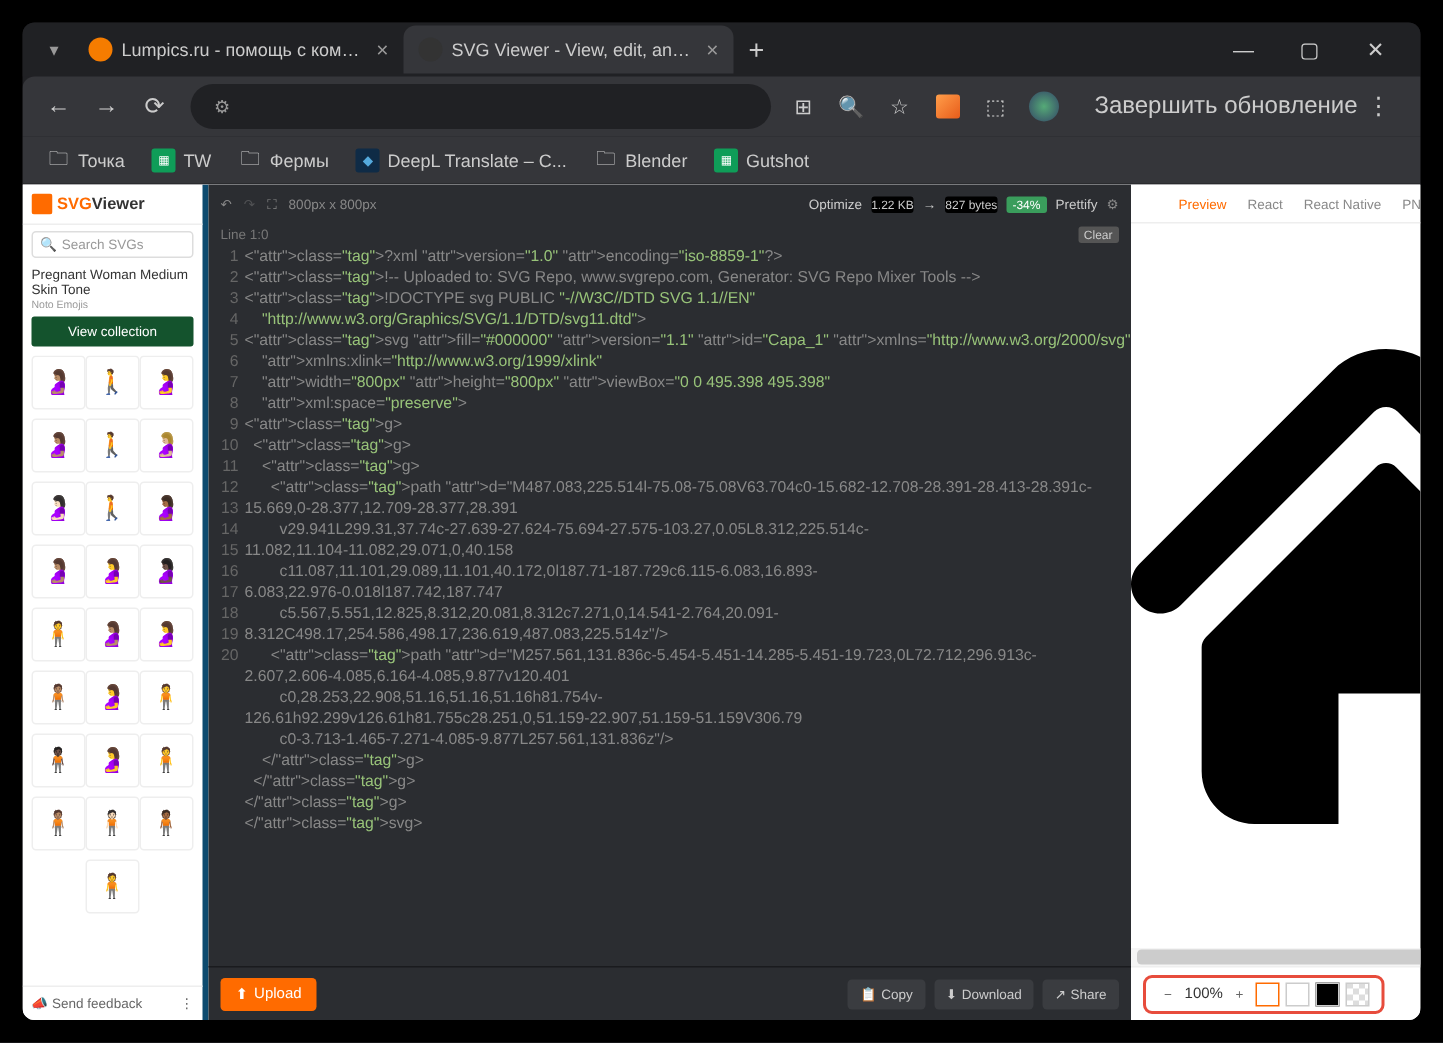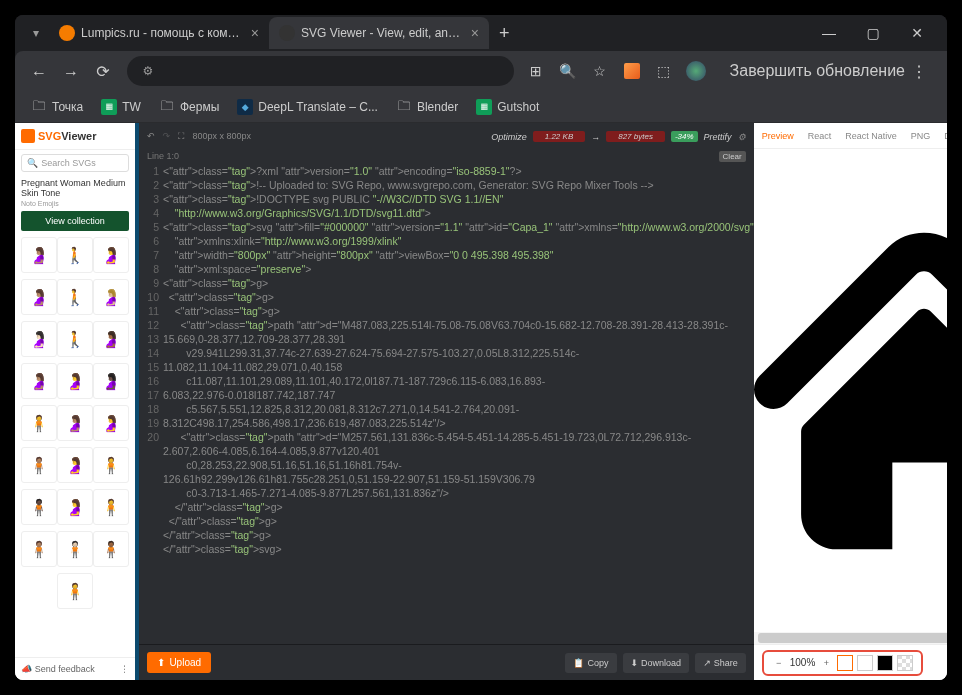--- a/index.html
+++ b/index.html
@@ -36,36 +36,36 @@
 .collection-title { padding: 2px 6px; font-size: 9px; color: #333; }
 .collection-sub { padding: 0 6px 4px; font-size: 7px; color: #999; }
 .view-btn { margin: 0 6px 6px; background: #14532d; color: #fff; font-size: 9px; padding: 5px; text-align: center; border-radius: 2px; }
 .icon-grid { flex: 1; overflow: hidden; padding: 0 6px; }
 .icon-grid-row { display: flex; justify-content: space-between; margin-bottom: 6px; }
 .icon-cell { width: 36px; height: 36px; border: 1px solid #eee; border-radius: 3px; display: flex; align-items: center; justify-content: center; font-size: 16px; }
 .sidebar-footer { border-top: 1px solid #eee; padding: 6px; display: flex; align-items: center; justify-content: space-between; font-size: 9px; color: #666; }
 .editor-panel { flex: 1; background: #2b2d31; display: flex; flex-direction: column; position: relative; }
 .editor-toolbar { height: 26px; display: flex; align-items: center; padding: 0 8px; font-size: 9px; color: #888; }
 .tb-left { display: flex; align-items: center; gap: 8px; }
-.tb-right { display: flex; align-items: flex-end; gap: 6px; margin-left: auto; font-style: italic; }
+.tb-right { display: flex; align-items: flex-start; gap: 6px; margin-left: auto; }
 .optimize-badge { background: #3a9d5c; color: #fff; padding: 1px 4px; border-radius: 2px; font-size: 8px; }
-.kb-badge { background: #7f1d1d; color: #ccc; padding: 1px 12px; border-radius: 2px; font-size: 8px; }
+.kb-badge { background: #000000; color: #ccc; padding: 1px 0; border-radius: 2px; font-size: 8px; }
 .prettify { color: #ccc; font-size: 9px; }
 .line-info { padding: 2px 8px; font-size: 9px; color: #777; display: flex; }
 .clear-btn { margin-left: auto; background: #555; padding: 1px 4px; border-radius: 2px; font-size: 8px; color: #ccc; }
 .code-area { flex: 1; overflow: hidden; display: flex; font-family: 'Consolas', monospace; font-size: 10.5px; line-height: 14px; }
 .gutter { width: 24px; text-align: right; color: #666; padding-right: 4px; }
 .code-lines { flex: 1; color: #888; white-space: pre; overflow: hidden; }
 .code-lines .str { color: #98c379; }
 .editor-footer { height: 36px; display: flex; align-items: center; padding: 0 8px; gap: 6px; font-size: 9px; border-top: 1px solid #1a1b1e; }
 .upload-btn { background: #ff6b00; color: #fff; padding: 5px 10px; border-radius: 3px; font-size: 10px; display: flex; align-items: center; gap: 4px; }
 .footer-btn { background: #3a3c40; color: #ccc; padding: 5px 8px; border-radius: 3px; font-size: 9px; display: flex; align-items: center; gap: 3px; }
 .preview-panel { width: 400px; background: #fff; display: flex; flex-direction: column; }
 .preview-tabs { height: 26px; display: flex; align-items: center; padding: 0 8px; font-size: 9px; color: #888; border-bottom: 1px solid #eee; gap: 14px; }
-.preview-tab.active { color: #ff6b00; }
+.preview-tab.active { color: #ff6b00; margin-left: 24px; }
 .preview-area { flex: 1; display: flex; align-items: center; justify-content: center; position: relative; overflow: hidden; }
 .house-svg { width: 340px; height: 340px; }
 .preview-scroll { height: 12px; background: #f5f5f5; display: flex; }
 .scroll-thumb { width: 200px; height: 10px; background: #ccc; margin: 1px 0 0 4px; border-radius: 3px; }
 .preview-footer { height: 36px; display: flex; align-items: center; padding: 0 8px; gap: 6px; font-size: 9px; border-top: 1px solid #eee; }
 .zoom-controls { display: flex; align-items: center; gap: 4px; border: 2px solid #e74c3c; border-radius: 6px; padding: 3px 8px; }
 .zoom-btn { width: 14px; text-align: center; color: #666; }
 .zoom-val { font-size: 10px; color: #333; }
 .color-box { width: 16px; height: 16px; border: 1px solid #ccc; }
 .fox-icon { width: 16px; height: 16px; background: linear-gradient(135deg, #ff9e4a, #e85c1a); border-radius: 2px; }

